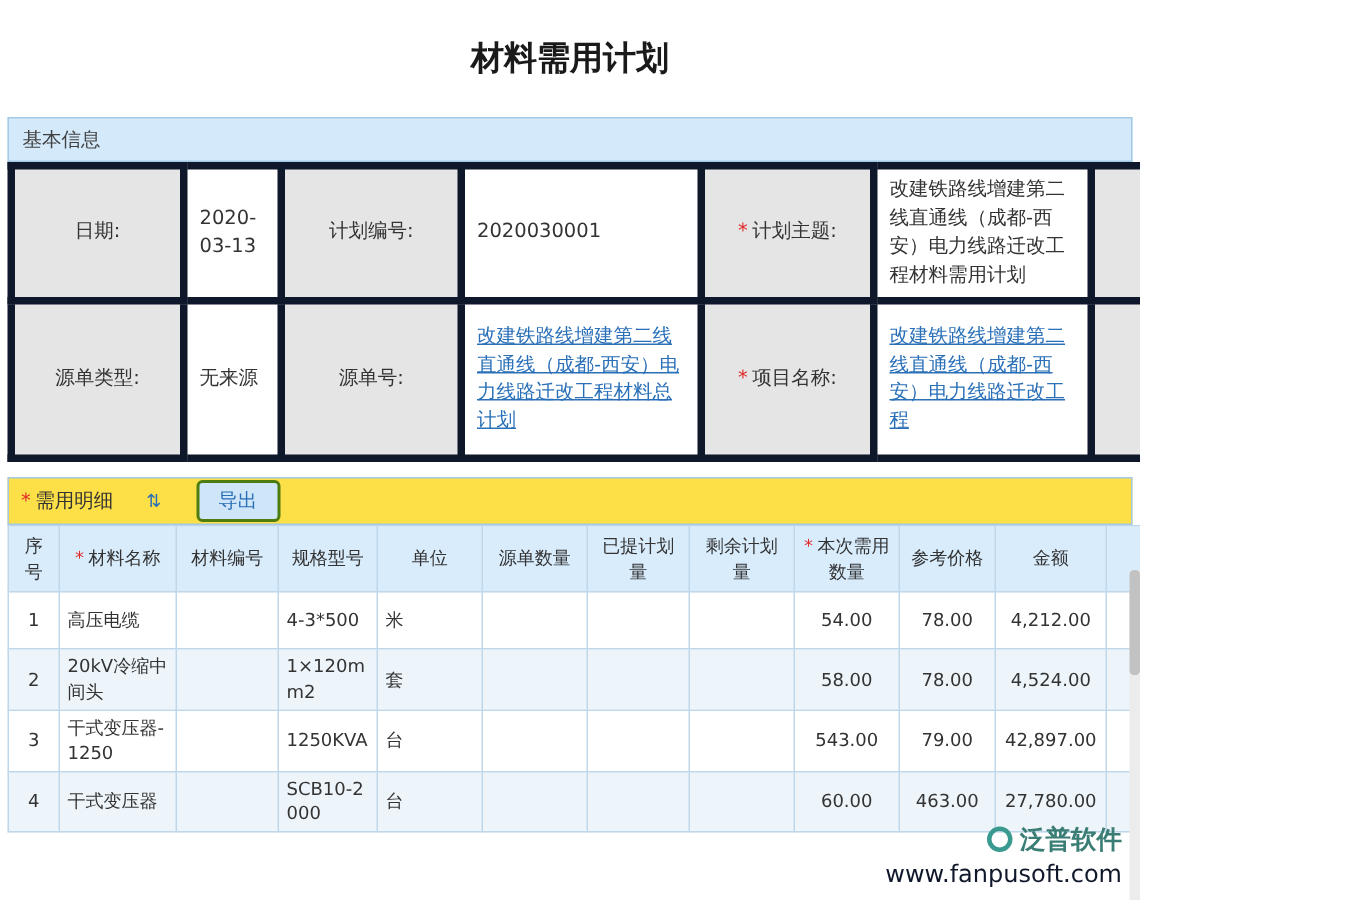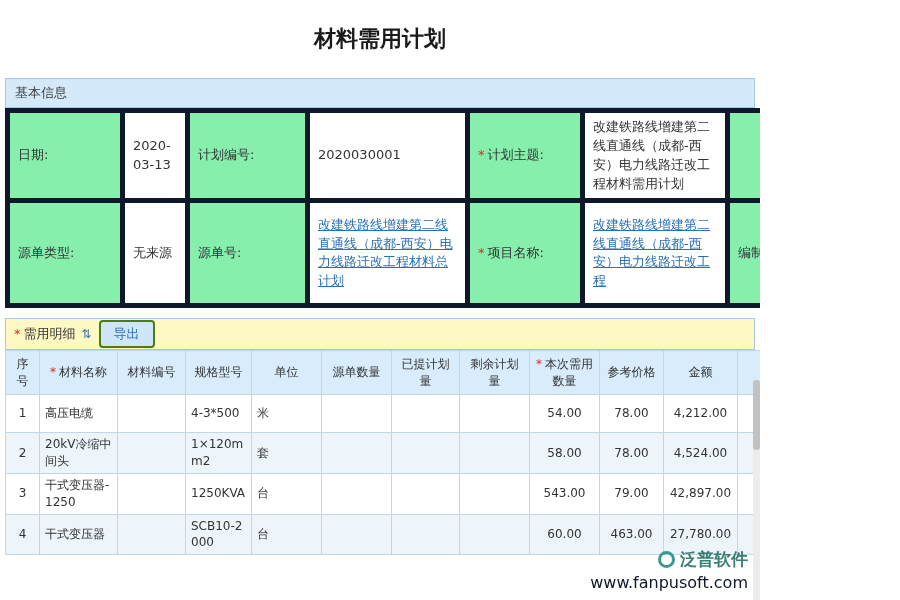--- a/index.html
+++ b/index.html
@@ -12,31 +12,31 @@
 
   .title { text-align:center; font-size:22px; font-weight:bold; color:#1a1a1a; padding:24px 0 16px 0; }
 
   .section-bar {
     margin:8px 5px 0 5px; background:#d4e9fa; border:1px solid #a3c9e6;
     padding:5px 9px; font-size:13px; color:#404040;
   }
 
   table.info { border-collapse:collapse; table-layout:fixed; width:890px; margin:0 5px; }
   table.info td { border:5px solid #0f172a; padding:5px 8px; vertical-align:middle; font-size:13px; line-height:1.45; word-break:break-all; }
-  table.info td.lbl { background:#86efac; text-align:left; color:#333; }
+  table.info td.lbl { background:#e5e5e5; text-align:center; color:#333; }
   table.info td.val { background:#ffffff; text-align:left; }
   table.info tr.r1 { height:88px; }
   table.info tr.r2 { height:105px; }
   table.info tr.r3 { height:38px; }
   .req { color:#e02b2b; margin-right:3px; }
   a.link { color:#2a70b8; text-decoration:underline; cursor:pointer; }
 
   .toolbar {
-    margin:10px 5px 0 5px; background:#fef9c3; border:1px solid #a3c9e6;
-    padding:0 8px; display:flex; align-items:center; gap:6px; height:32px;
+    margin:10px 5px 0 5px; background:#fde047; border:1px solid #a3c9e6;
+    padding:0 8px; display:flex; align-items:center; gap:22px; height:32px;
   }
   .toolbar .tl { color:#333; }
   .sort-icon { color:#2a70b8; font-size:12px; cursor:pointer; }
   .export-btn {
     background:#cfe6f8; border:2px solid #4d7c0f; border-radius:4px;
     color:#2a70b8; font-size:13px; padding:3px 13px; cursor:pointer; margin-left:1px;
     font-family:"DejaVu Sans","Liberation Sans",sans-serif;
     text-align:right;
   }
 

